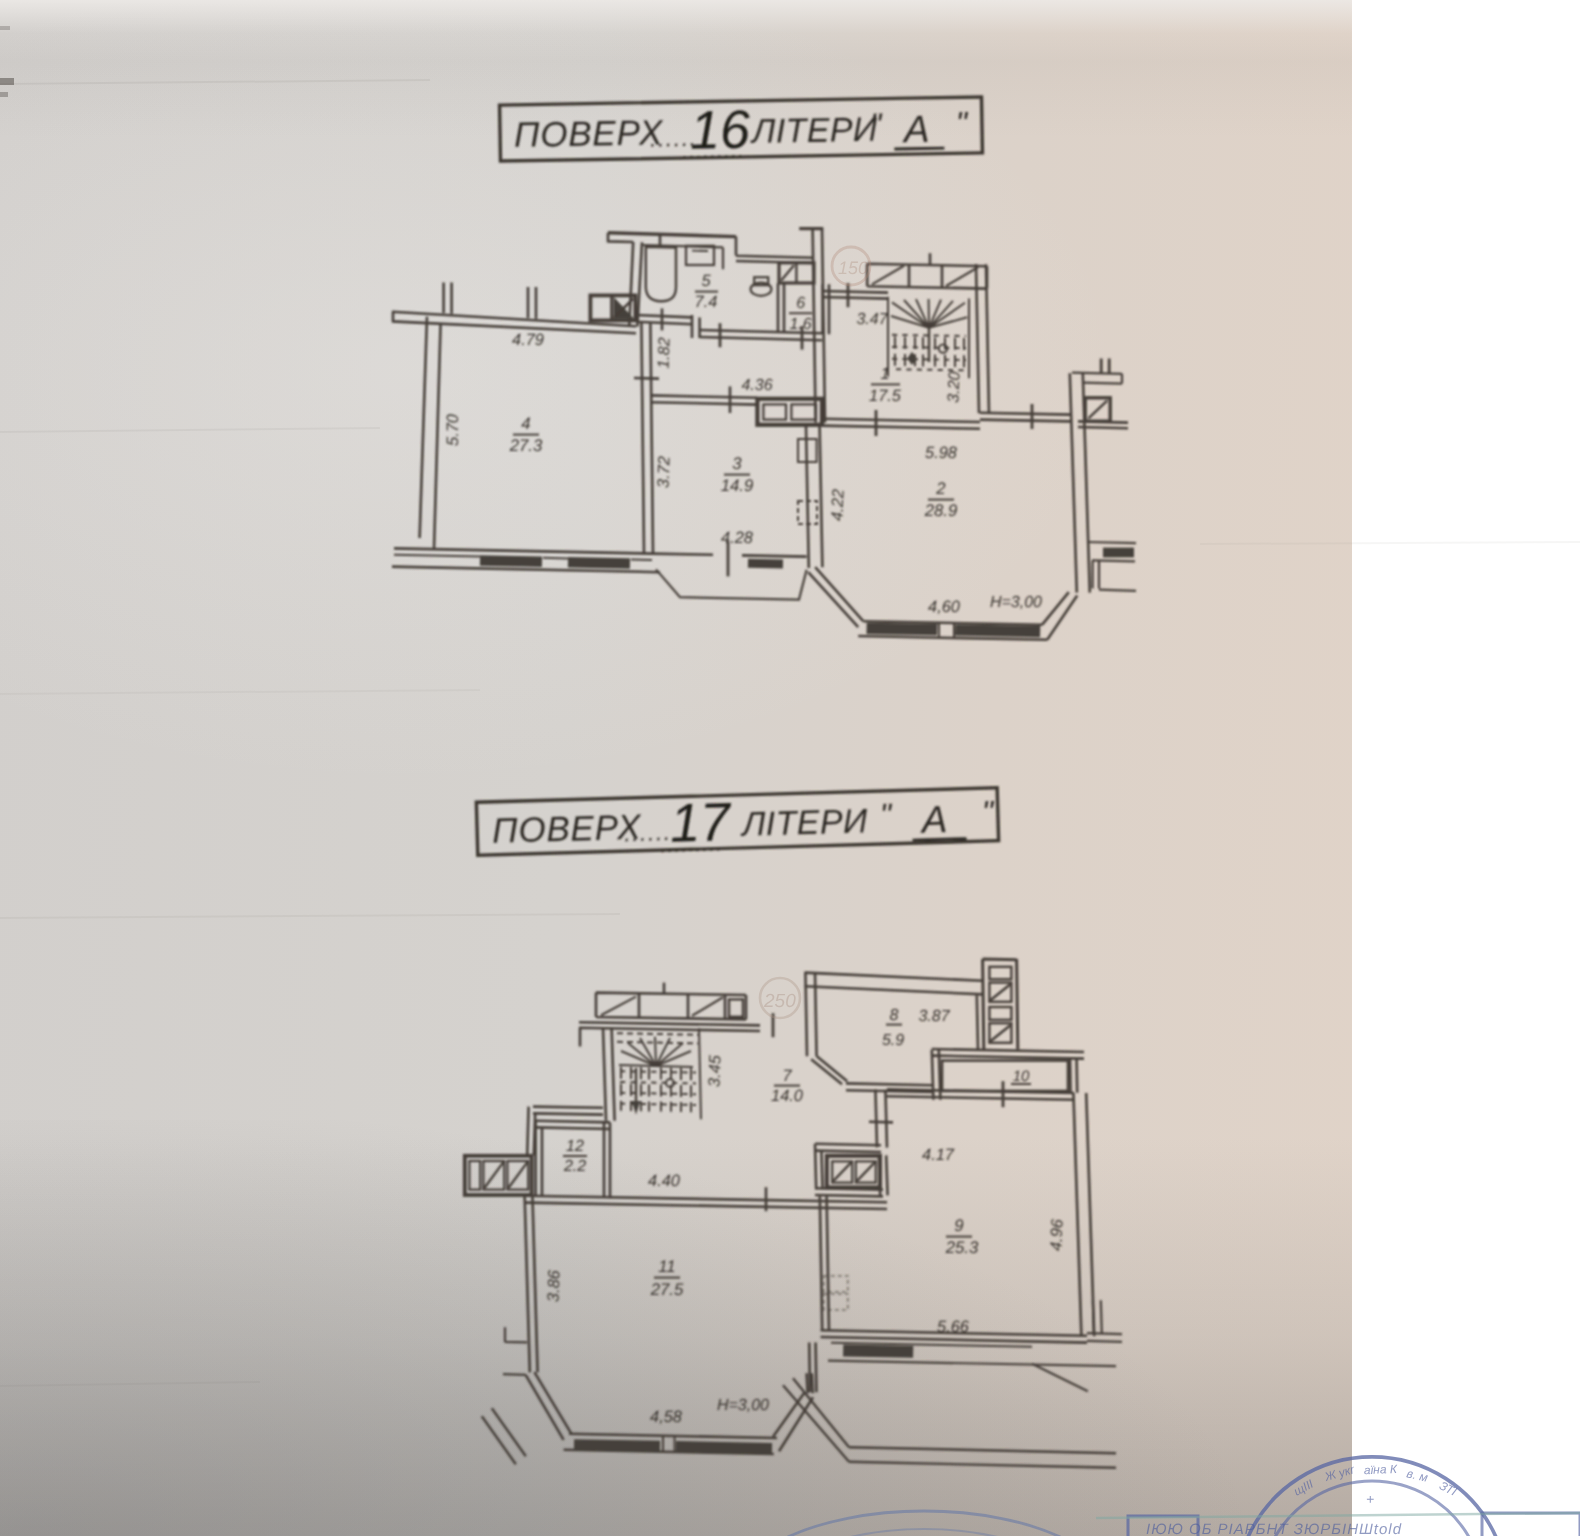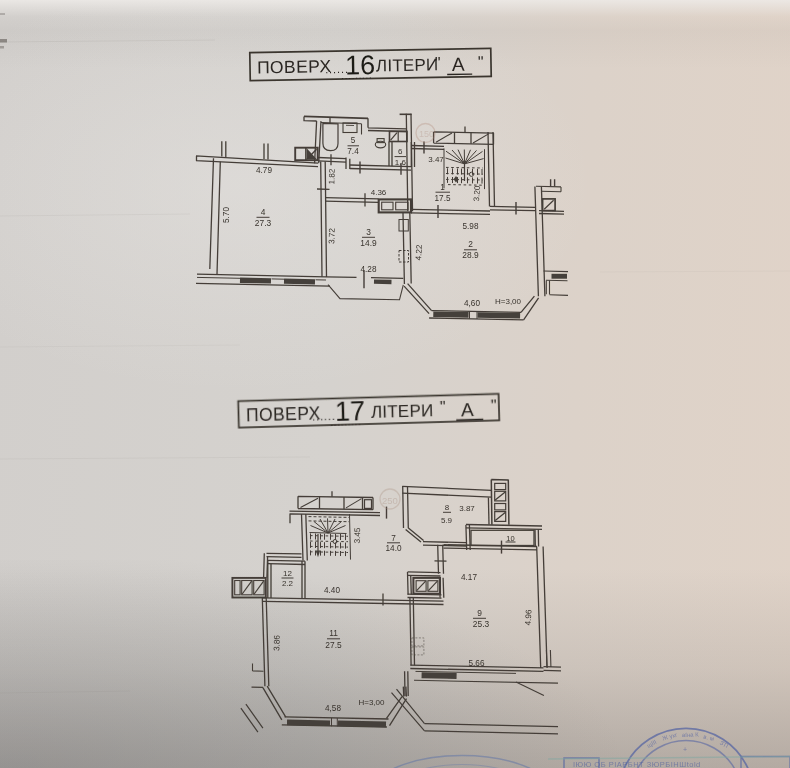--- a/index.html
+++ b/index.html
@@ -1,21 +1,22 @@
 <!DOCTYPE html>
 <html><head>
 <meta charset="utf-8">
 <style>
   html,body{margin:0;padding:0;}
   body{width:790px;height:768px;overflow:hidden;font-family:"Liberation Sans",sans-serif;}
-  #page{position:relative;width:790px;height:768px;
+  #page{position:relative;width:676px;height:768px;
     background:
       linear-gradient(180deg, rgba(238,235,232,0.85) 0%, rgba(238,235,232,0) 2.2%, rgba(110,106,102,0.05) 4%, rgba(110,106,102,0) 9%, rgba(0,0,0,0) 74%, rgba(95,93,91,0.13) 87%, rgba(78,76,75,0.30) 100%),
       radial-gradient(ellipse 620px 360px at 30% 24%, rgba(236,234,232,0.35) 0%, rgba(236,234,232,0) 58%),
       linear-gradient(93deg, #d2cfcc 0%, #d5d2ce 42%, #dcd2c9 72%, #e0d3c8 100%);
+    font-style: italic;
   }
   #dark-bl{position:absolute;left:0;top:560px;width:790px;height:208px;
     background:radial-gradient(ellipse 720px 260px at 2% 102%, rgba(88,86,85,0.26) 0%, rgba(92,90,88,0.15) 42%, rgba(95,93,91,0.07) 66%, rgba(95,93,91,0) 85%);}
   svg{position:absolute;left:0;top:0;}
 </style>
 </head>
 <body>
 <div id="page">
 
 <div id="dark-bl"></div>

